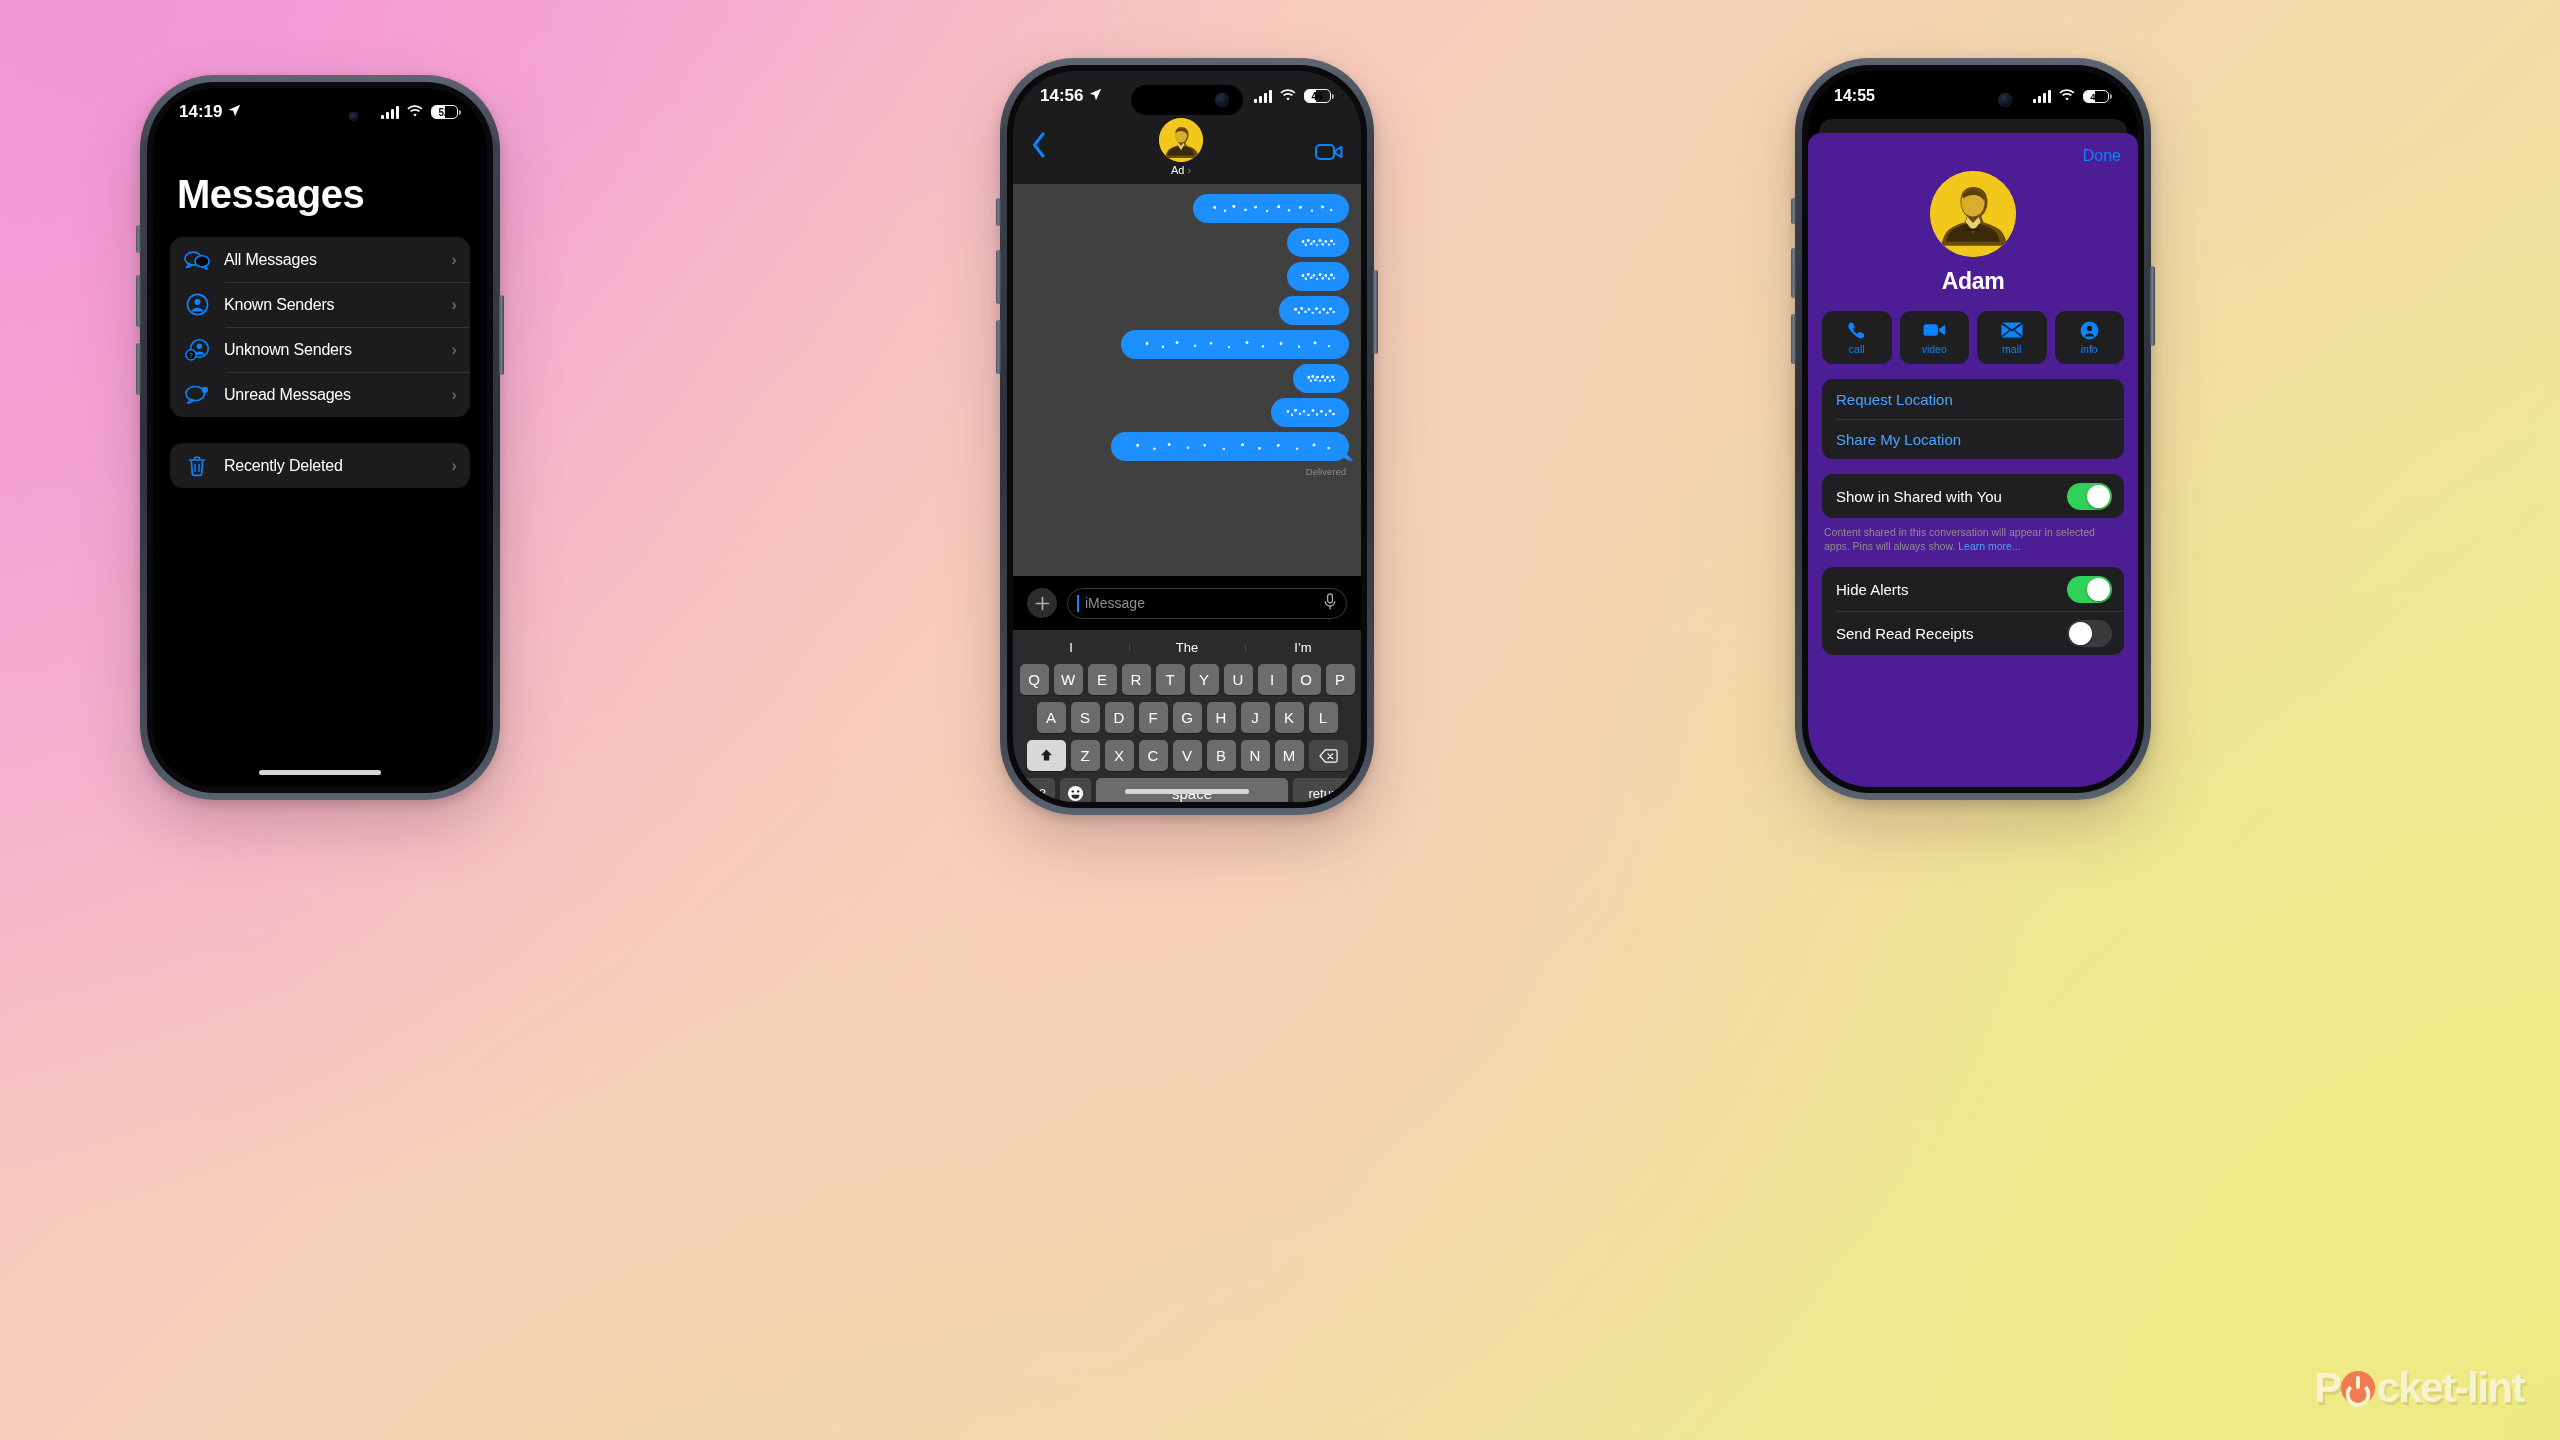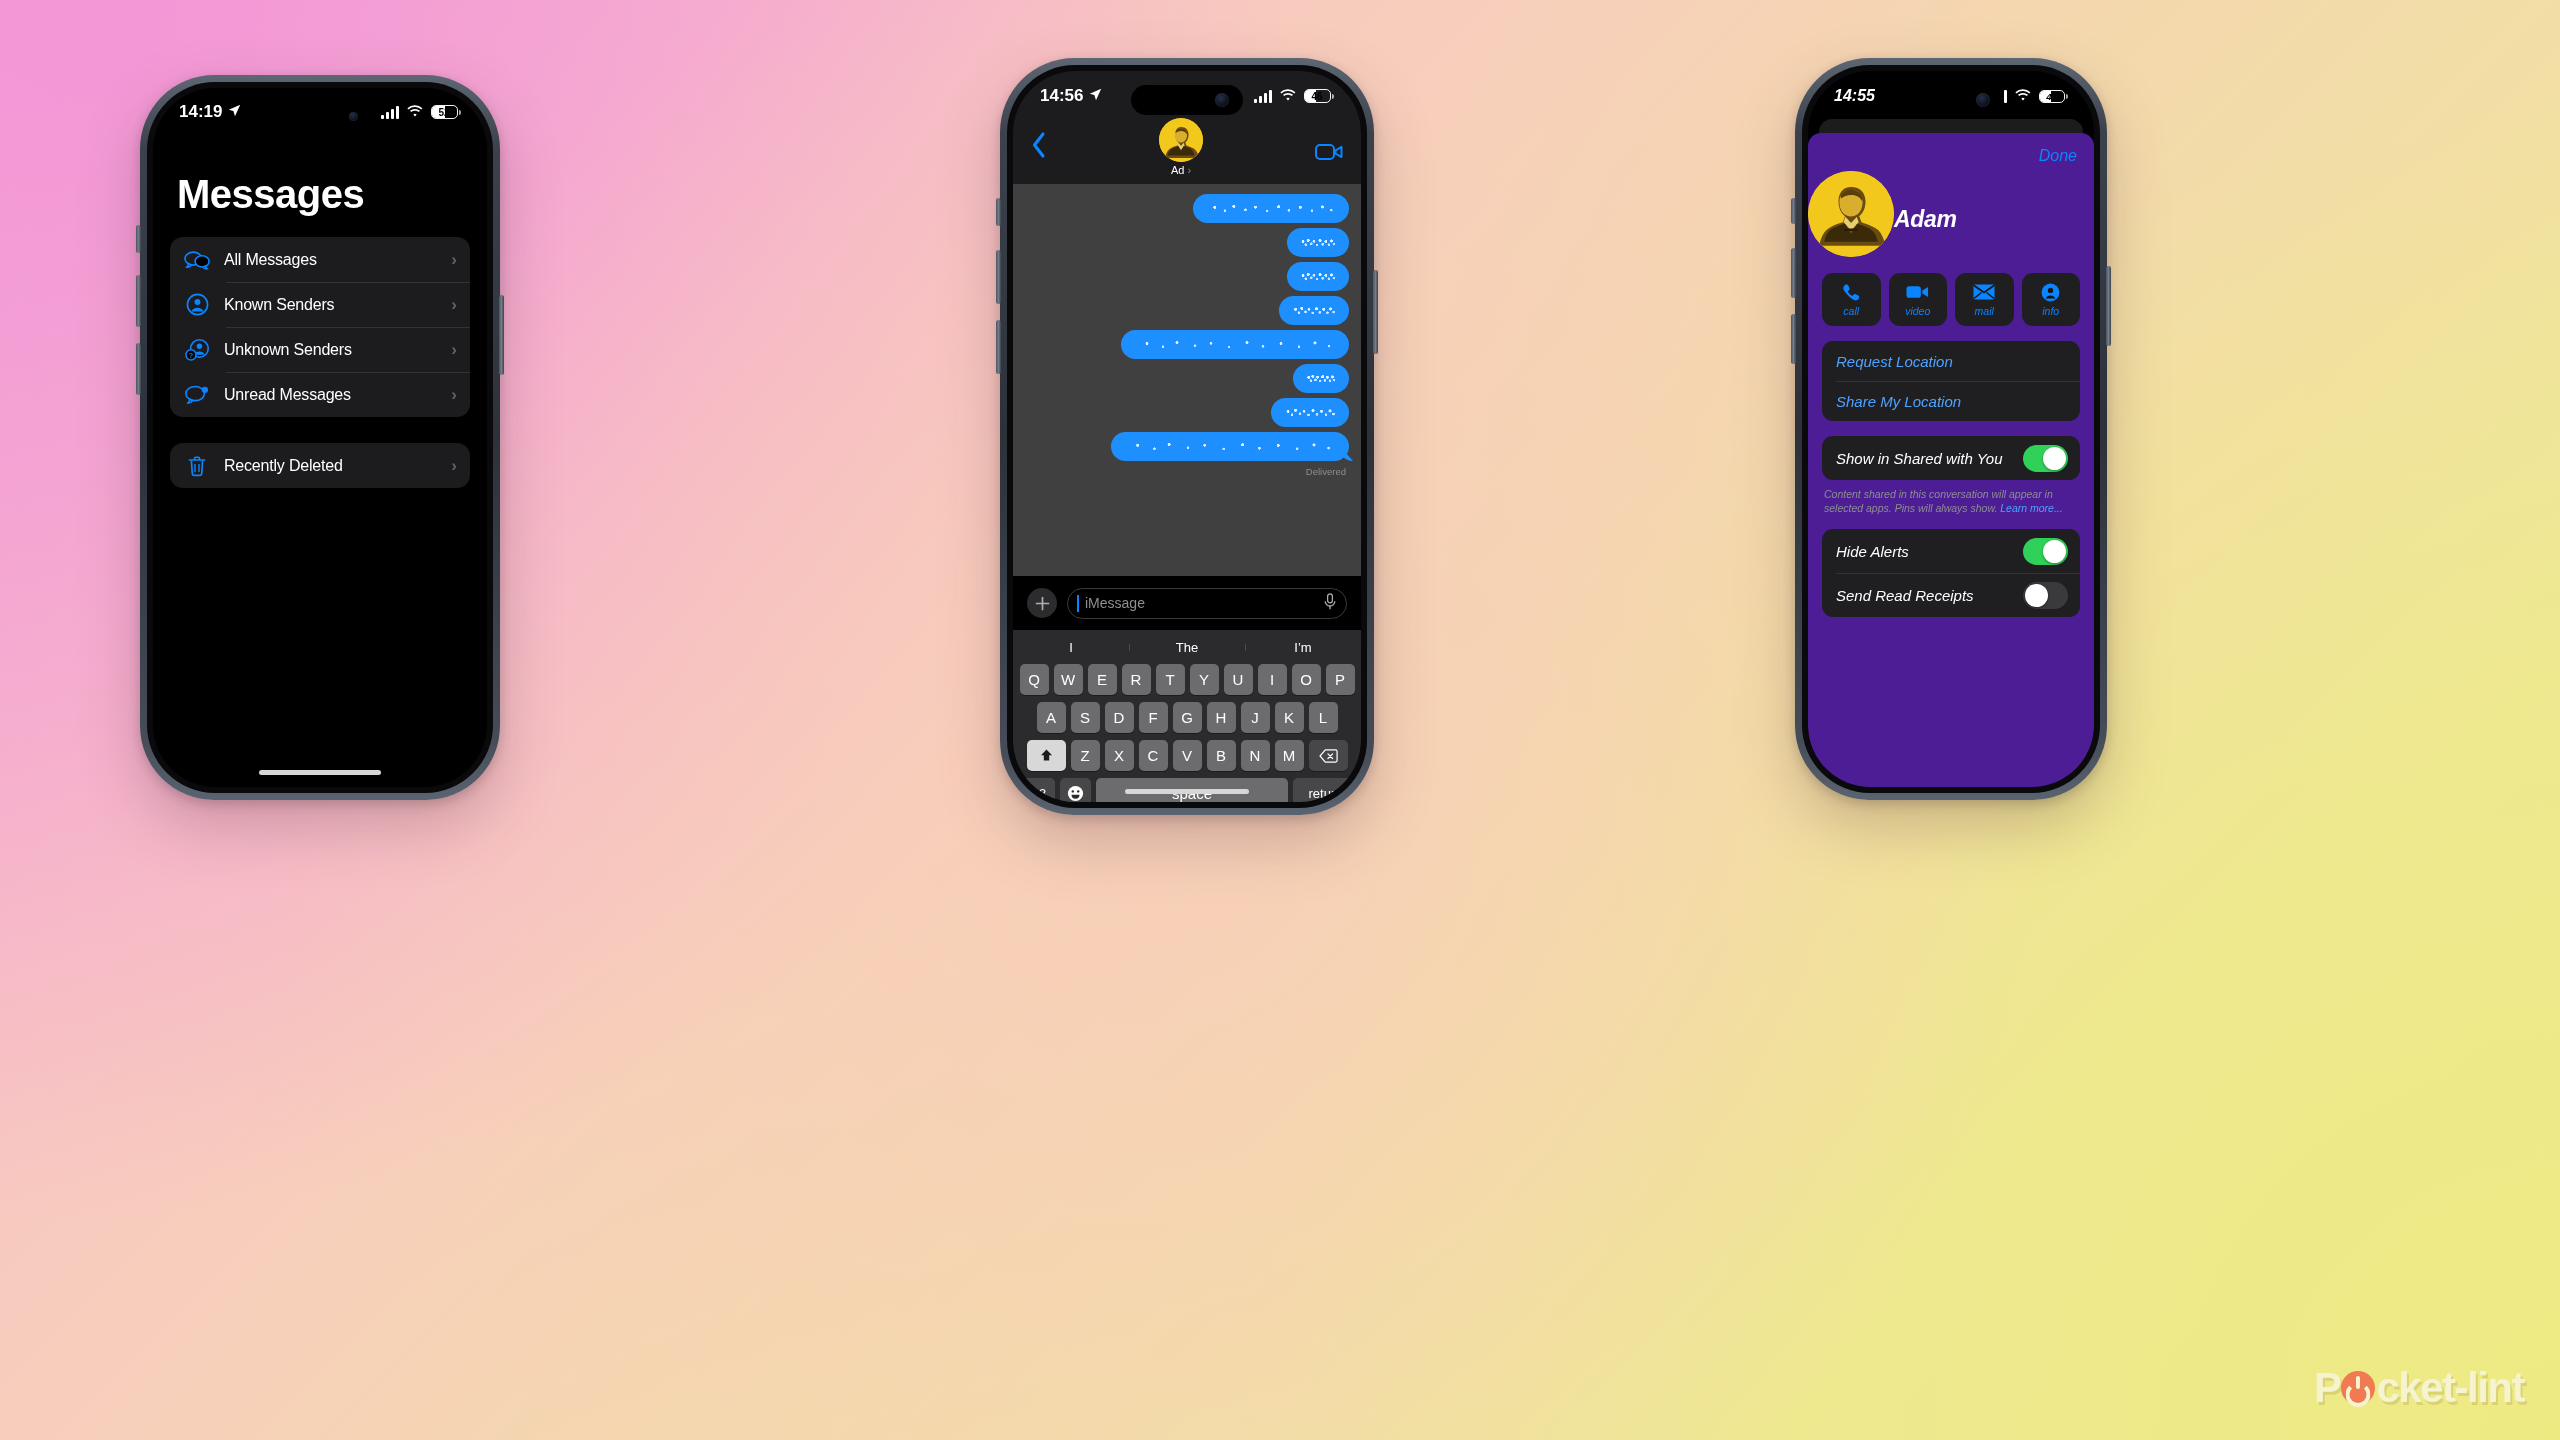--- a/index.html
+++ b/index.html
@@ -233,42 +233,42 @@
   }
   .krow.r2 { padding-left: 18px; padding-right: 18px; }
   .key.wide { width: 39px; background:#474749; }
   .key.shift { background:#d8d8d8; color:#1c1c1e; width: 39px; }
   .key.space { flex: 1; width:auto; }
   .key.ret { width: 65px; background:#474749; font-size: 13px; }
   .key.num { width: 39px; background:#474749; font-size: 13px; }
   .key.emoji { width: 31px; background:#474749; }
 
   
-  #phone3 { left: 1795px; top: 58px; width: 312px; height: 742px; font-style: italic; }
+  #phone3 { left: 1795px; top: 58px; width: 356px; height: 742px; }
   #phone3 .btn-left.v1  { top: 140px; height: 26px; }
   #phone3 .btn-left.v2  { top: 190px; height: 50px; }
   #phone3 .btn-left.v3  { top: 256px; height: 50px; }
   #phone3 .btn-right.p  { top: 208px; height: 80px; }
   #phone3 .statusbar { height: 50px; font-size: 16px; padding: 0 26px; }
   #phone3 .island { width: 106px; height: 29px; top: 14px; }
   #phone3 .cellular i { width: 3px; }
   #phone3 .battery .shell { width: 26px; height: 13px; }
   #phone3 .battery .lvl { font-size: 9.5px; }
   #phone3 .battery .nub { height: 5px; }
 
   .p3-behind {
     position:absolute; top: 48px; left: 11px; right: 11px; height: 30px;
     background:#1c1c1e; border-radius: 13px 13px 0 0;
   }
   .p3-sheet {
     position:absolute; top: 62px; left:0; right:0; bottom: 0;
     background:#4c1d95; border-radius: 13px 13px 0 0; overflow:hidden;
   }
   .p3-done { text-align:right; color:#0b84ff; font-size: 16px; padding: 14px 17px 0 0; }
-  .p3-hero { display:flex; flex-direction:row; align-items:center; margin-top: 6px; text-align: right; }
+  .p3-hero { display:flex; flex-direction:column; align-items:center; margin-top: 6px; text-align: right; }
   .avatar-lg {
     width: 86px; height: 86px; border-radius: 50%;
     background: radial-gradient(circle at 50% 38%, #ffd72e 0%, #f2c61d 70%, #e3b610 100%);
     position: relative; overflow:hidden;
   }
   .p3-name { color:#fff; font-size: 23px; font-weight: bold; margin-top: 11px; letter-spacing:-.3px; }
 
   .p3-actions { display:flex; gap: 8px; padding: 16px 14px 0 14px; }
   .act {
     flex:1; background:#1f1f21; border-radius: 11px; height: 53px;

